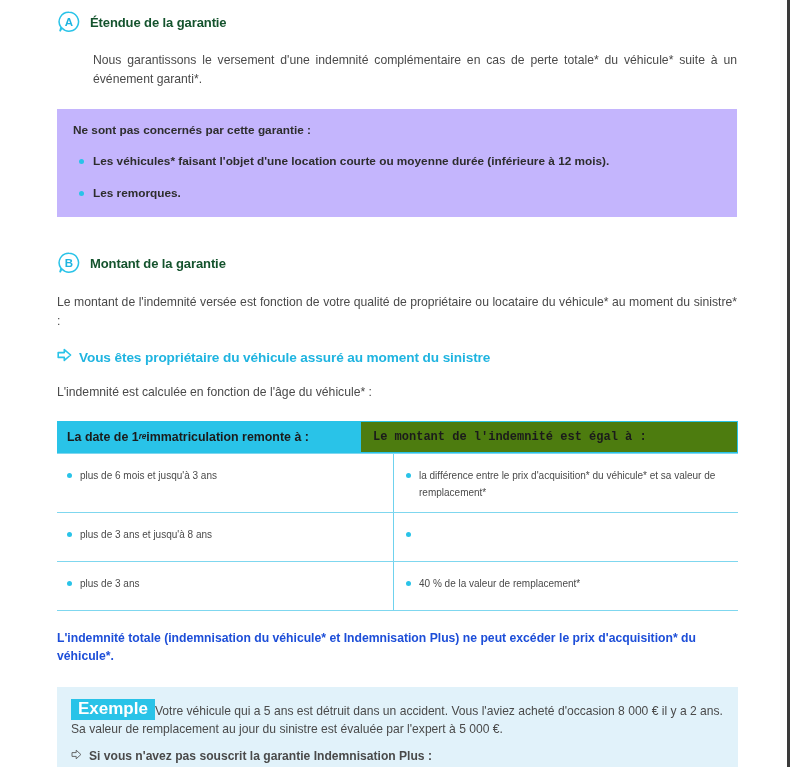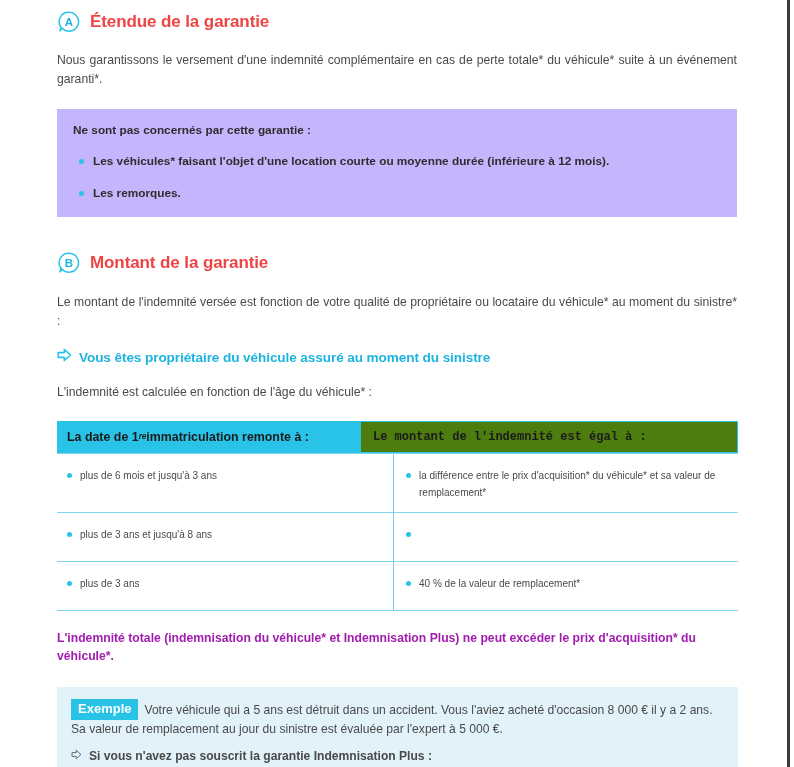--- a/index.html
+++ b/index.html
@@ -38,23 +38,23 @@
     gap: 9px;
   }
   .letter-badge {
     position: relative;
     width: 24px;
     height: 24px;
     flex: 0 0 24px;
   }
   .letter-badge svg { display: block; }
   .section-title {
-    font-size: 17px;
-    font-weight: bold;
-    color: #ef4444;
+    font-size: 13px;
+    font-weight: bold;
+    color: #14532d;
     letter-spacing: -0.1px;
   }
 
   
   p.body-text {
     font-size: 12.2px;
     line-height: 18.5px;
     color: #4a4a4a;
     margin: 0;
     text-align: justify;
@@ -162,39 +162,38 @@
     width: 5px; height: 5px;
     border-radius: 50%;
     background: #29c3e8;
     margin: 6px 8px 0 0;
   }
 
   .bold-note {
     font-size: 12.2px;
     line-height: 18px;
     font-weight: bold;
-    color: #a21caf;
+    color: #1d4ed8;
     margin: 0;
   }
 
   
   .example-box {
     background: #e1f2fa;
     width: 681px;
     box-sizing: border-box;
     padding: 12px 14px 14px 14px;
   }
   .ex-badge {
     display: inline-block;
     background: #29c3e8;
     color: #ffffff;
-    font-size: 13px;
+    font-size: 17px;
     font-weight: bold;
     padding: 1px 7px 2px 7px;
-    margin-right: 6px;
     vertical-align: 1px;
   }
   .ex-intro {
     font-size: 12.1px;
     line-height: 18px;
     color: #4a4a4a;
     margin: 0 0 10px 0;
   }
   .ex-item {
     display: flex;
@@ -222,21 +221,21 @@
     <div class="section-head" style="margin-top:10px;">
       <span class="letter-badge">
         <svg width="24" height="24" viewBox="0 0 24 24">
           <path d="M12 2.2a9.5 9.5 0 1 1 -7.1 15.8 l-2.0 3.3 l1.1 -4.0 A9.5 9.5 0 0 1 12 2.2 z" fill="none" stroke="#29c3e8" stroke-width="1.5"></path>
           <text x="12" y="16.2" font-family="Liberation Sans, sans-serif" font-size="11.5" font-weight="bold" fill="#1fb4e0" text-anchor="middle">A</text>
         </svg>
       </span>
       <span class="section-title">Étendue de la garantie</span>
     </div>
 
-    <p class="body-text" style="margin-top:17px;">Nous garantissons le versement d'une indemnité complémentaire en cas de perte totale* du véhicule* suite à un événement garanti*.</p>
+    <p class="body-text" style="margin-top:17px;margin-left:36px;">Nous garantissons le versement d'une indemnité complémentaire en cas de perte totale* du véhicule* suite à un événement garanti*.</p>
 
     <div class="grey-box" style="margin-top:21px;">
       <p class="gb-title">Ne sont pas concernés par cette garantie :</p>
       <div class="gb-item">
         <span class="dot"></span>
         <span>Les véhicules* faisant l'objet d'une location courte ou moyenne durée (inférieure à 12 mois).</span>
       </div>
       <div class="gb-item">
         <span class="dot"></span>
         <span>Les remorques.</span>

